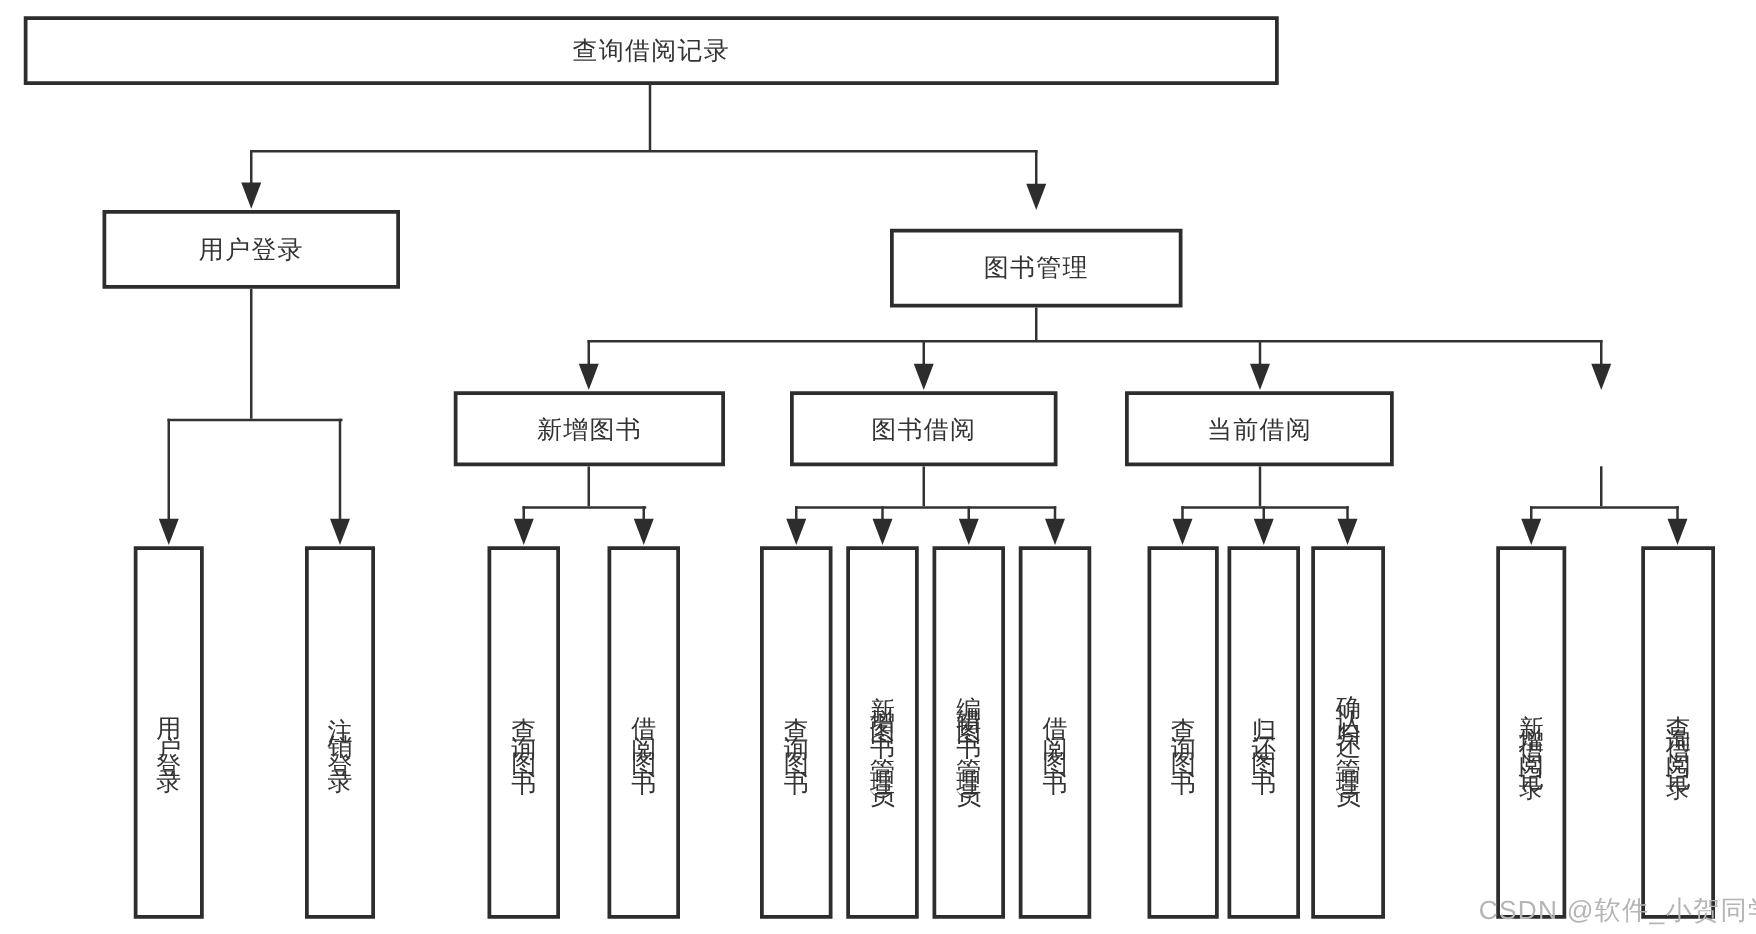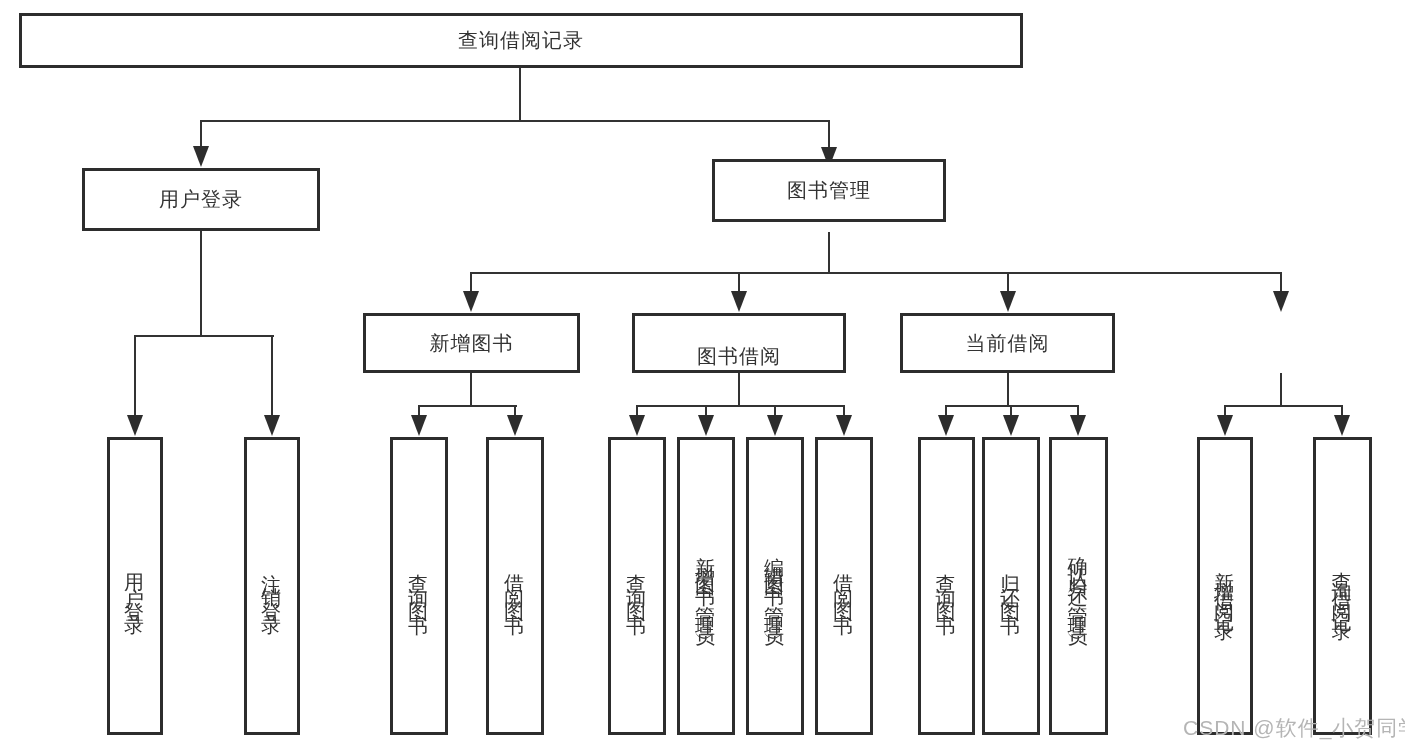--- a/index.html
+++ b/index.html
@@ -77,21 +77,21 @@
   <div class="v" style="left:519px; top:68px;  height:52px;"></div>
   <div class="h" style="left:200px; top:120px; width:630px;"></div>
   <div class="v" style="left:200px; top:120px; height:30px;"></div>
   <div class="v" style="left:828px; top:120px; height:30px;"></div>
   <div class="arrow" style="left:193px; top:146px;"></div>
   <div class="arrow" style="left:821px; top:147px;"></div>
 
   <div class="box" style="left:82px; top:168px; width:238px; height:63px;">
     <span>用户登录</span>
   </div>
-  <div class="box" style="left:712px; top:159px; width:234px; height:63px;">
+  <div class="box" style="left:712px; top:183px; width:234px; height:63px;">
     <span>图书管理</span>
   </div>
 
   <div class="v" style="left:200px; top:231px; height:104px;"></div>
   <div class="h" style="left:134px; top:335px; width:140px;"></div>
   <div class="v" style="left:134px; top:335px; height:83px;"></div>
   <div class="v" style="left:271px; top:335px; height:83px;"></div>
   <div class="arrow" style="left:127px; top:415px;"></div>
   <div class="arrow" style="left:264px; top:415px;"></div>
 
@@ -102,21 +102,21 @@
   <div class="v" style="left:1007px; top:272px; height:22px;"></div>
   <div class="v" style="left:1280px; top:272px; height:22px;"></div>
   <div class="arrow" style="left:463px;  top:291px;"></div>
   <div class="arrow" style="left:731px;  top:291px;"></div>
   <div class="arrow" style="left:1000px; top:291px;"></div>
   <div class="arrow" style="left:1273px; top:291px;"></div>
 
   <div class="box" style="left:363px; top:313px; width:217px; height:60px;">
     <span>新增图书</span>
   </div>
-  <div class="box" style="left:632px; top:313px; width:214px; height:60px;align-items:flex-end;">
+  <div class="box" style="left:632px; top:313px; width:214px; height:60px;">
     <span>图书借阅</span>
   </div>
   <div class="box" style="left:900px; top:313px; width:215px; height:60px;align-items:center;">
     <span>当前借阅</span>
   </div>
 
   <div class="v" style="left:470px; top:373px; height:32px;"></div>
   <div class="h" style="left:418px; top:405px; width:99px;"></div>
   <div class="v" style="left:418px; top:405px; height:14px;"></div>
   <div class="v" style="left:514px; top:405px; height:14px;"></div>

